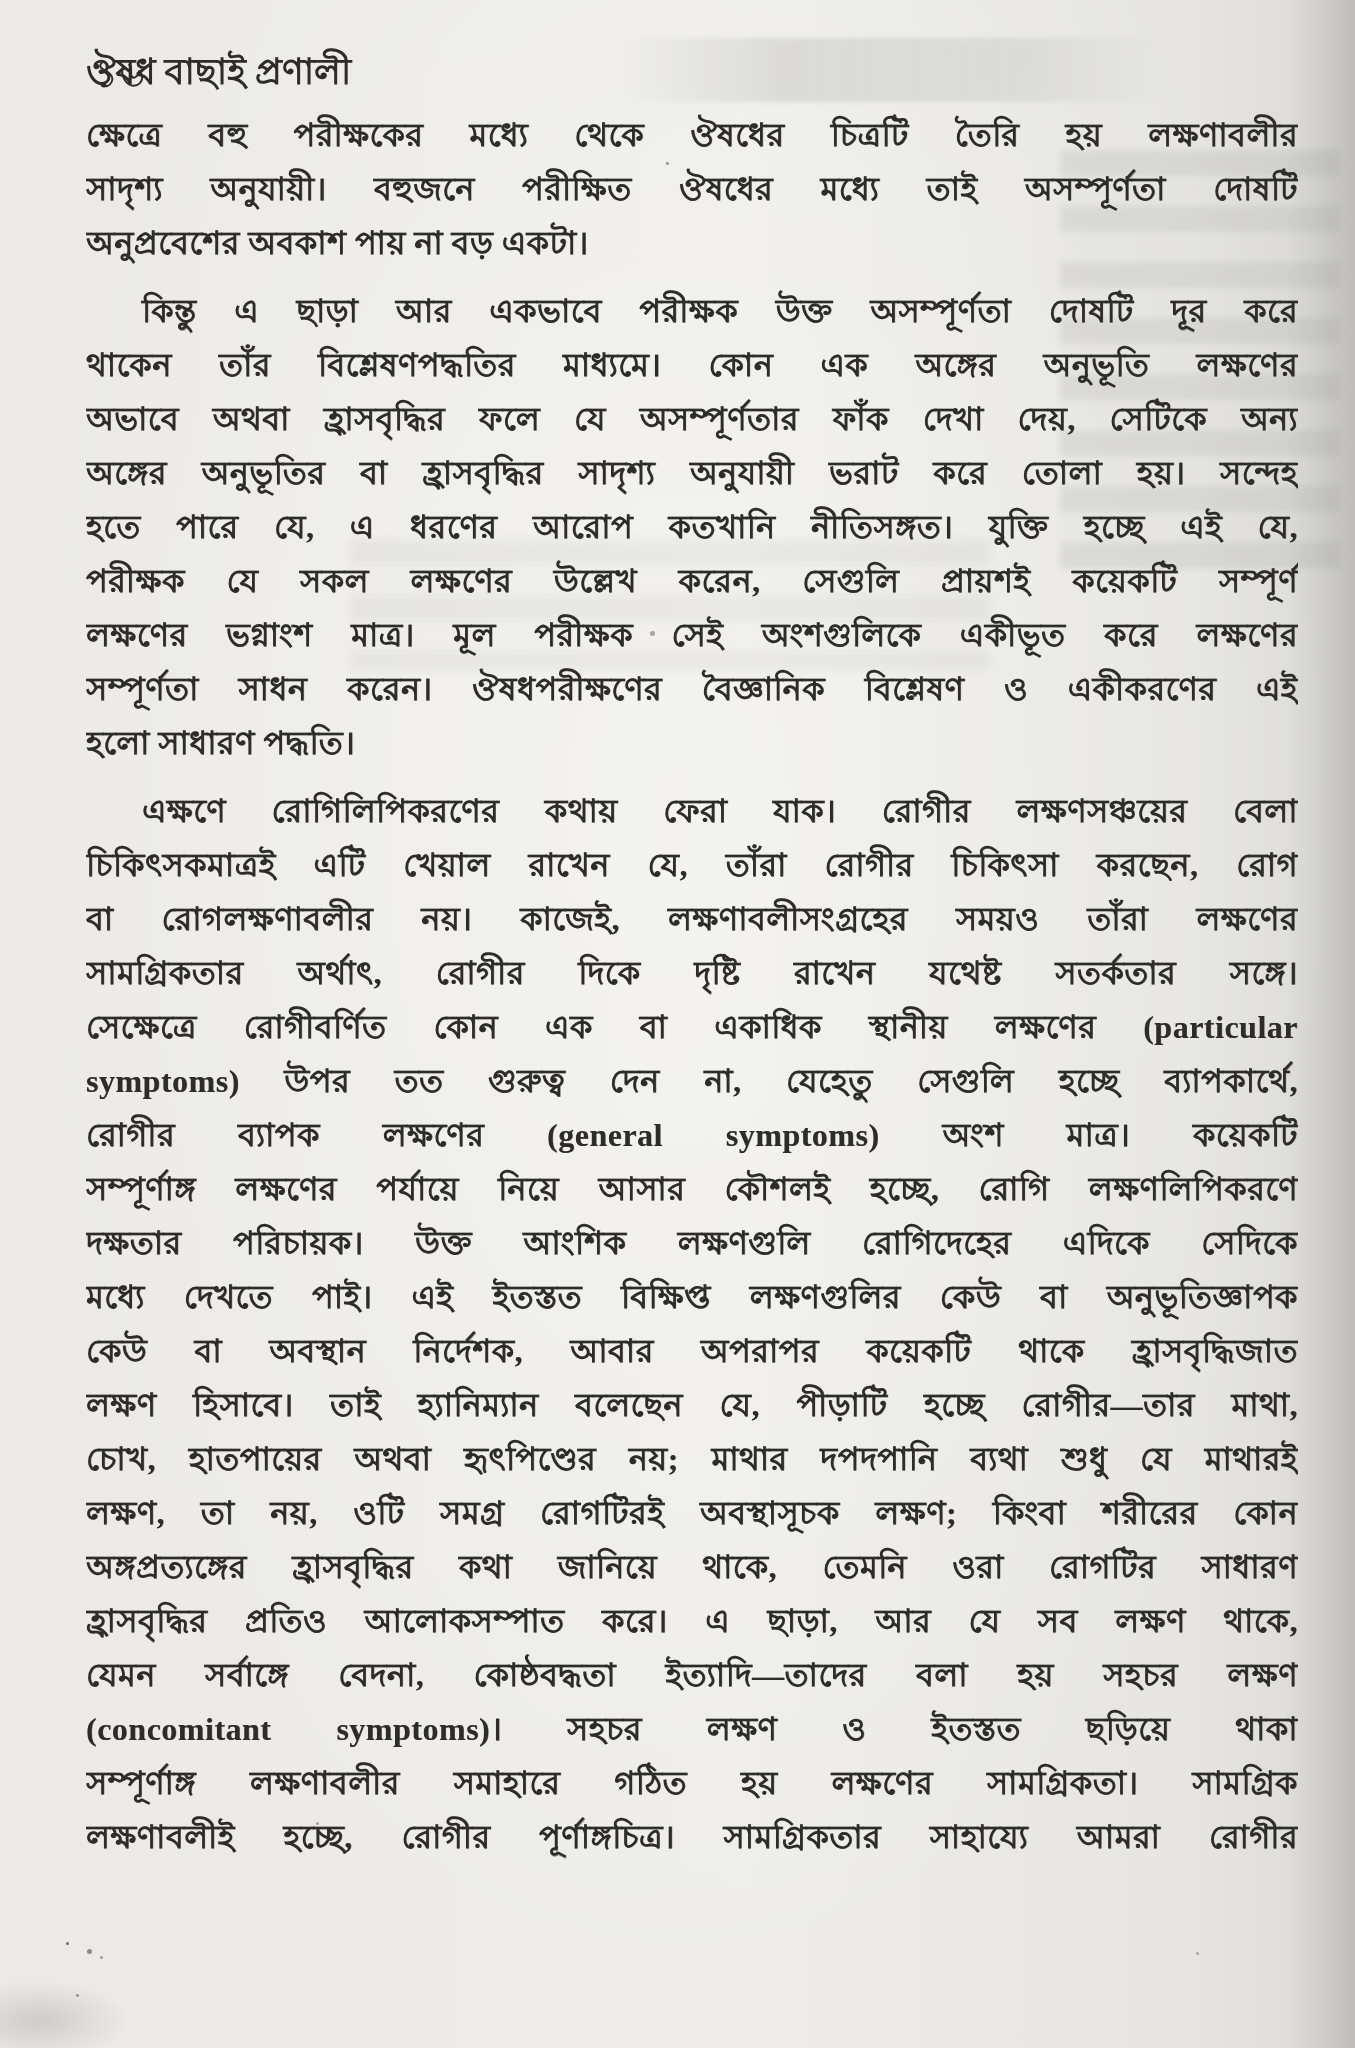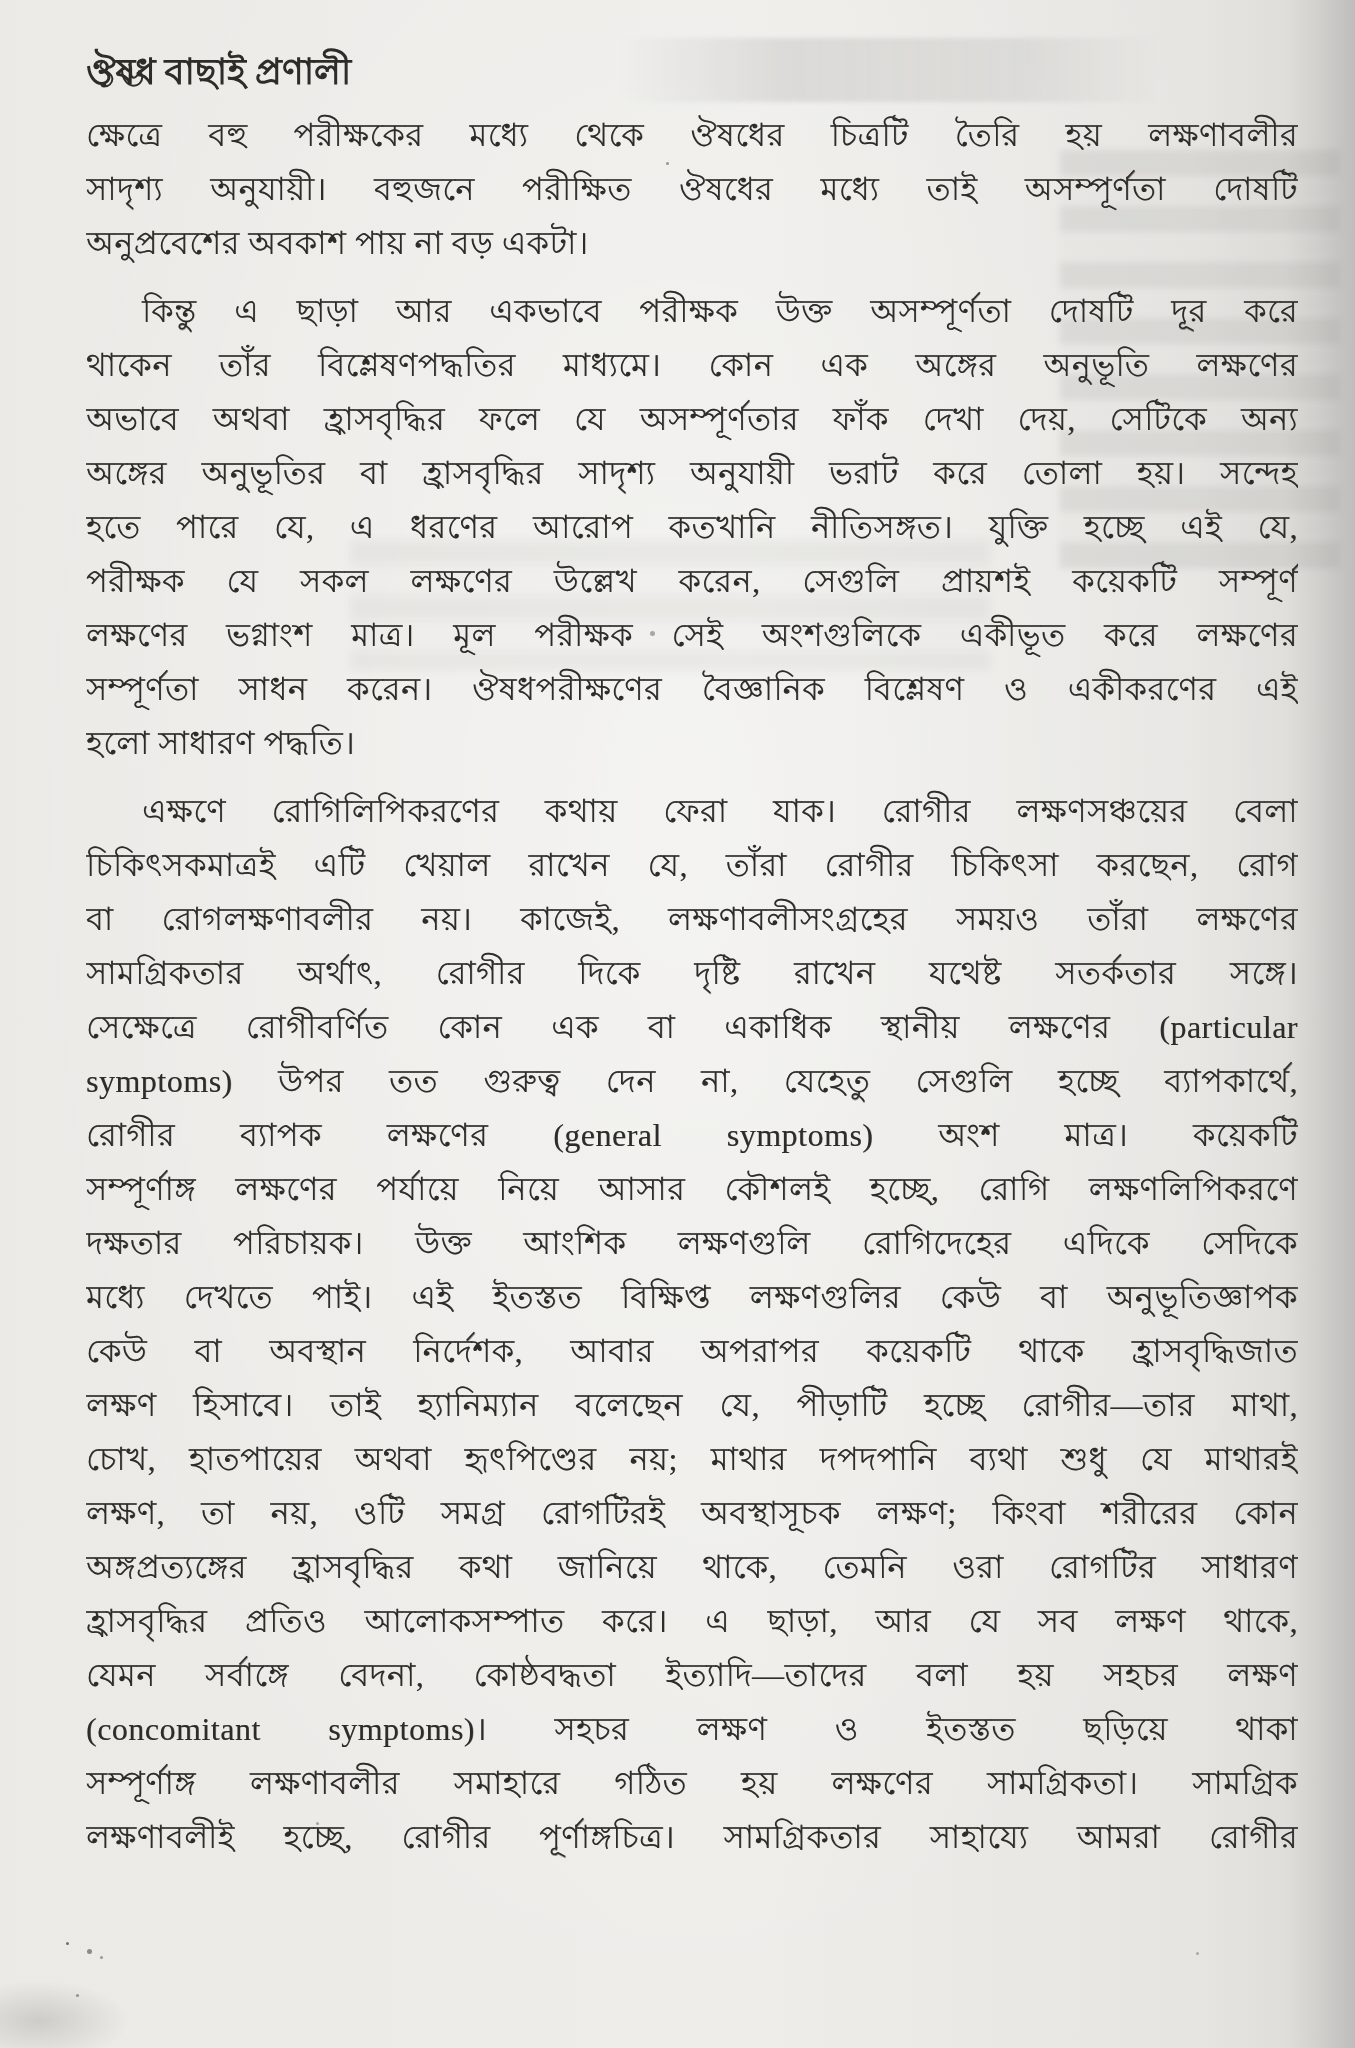--- a/index.html
+++ b/index.html
@@ -91,21 +91,21 @@
     font-weight: bold;
     padding-top: 2px;
   }
   .page-body {
     margin-top: 4px;
   }
   .para { margin: 0; }
   .para + .para { margin-top: 14px; }
   .line {
     font-size: 32px;
-    font-weight: normal;
+    font-weight: bold;
     line-height: 54px;
     height: 54px;
     white-space: nowrap;
     text-align: justify;
     text-align-last: justify;
     overflow: hidden;
     letter-spacing: 0.5px;
     text-shadow: 0.4px 0.4px 0.6px rgba(46,44,41,0.45);
   }
   .para.indent .line:first-child { text-indent: 56px; }

